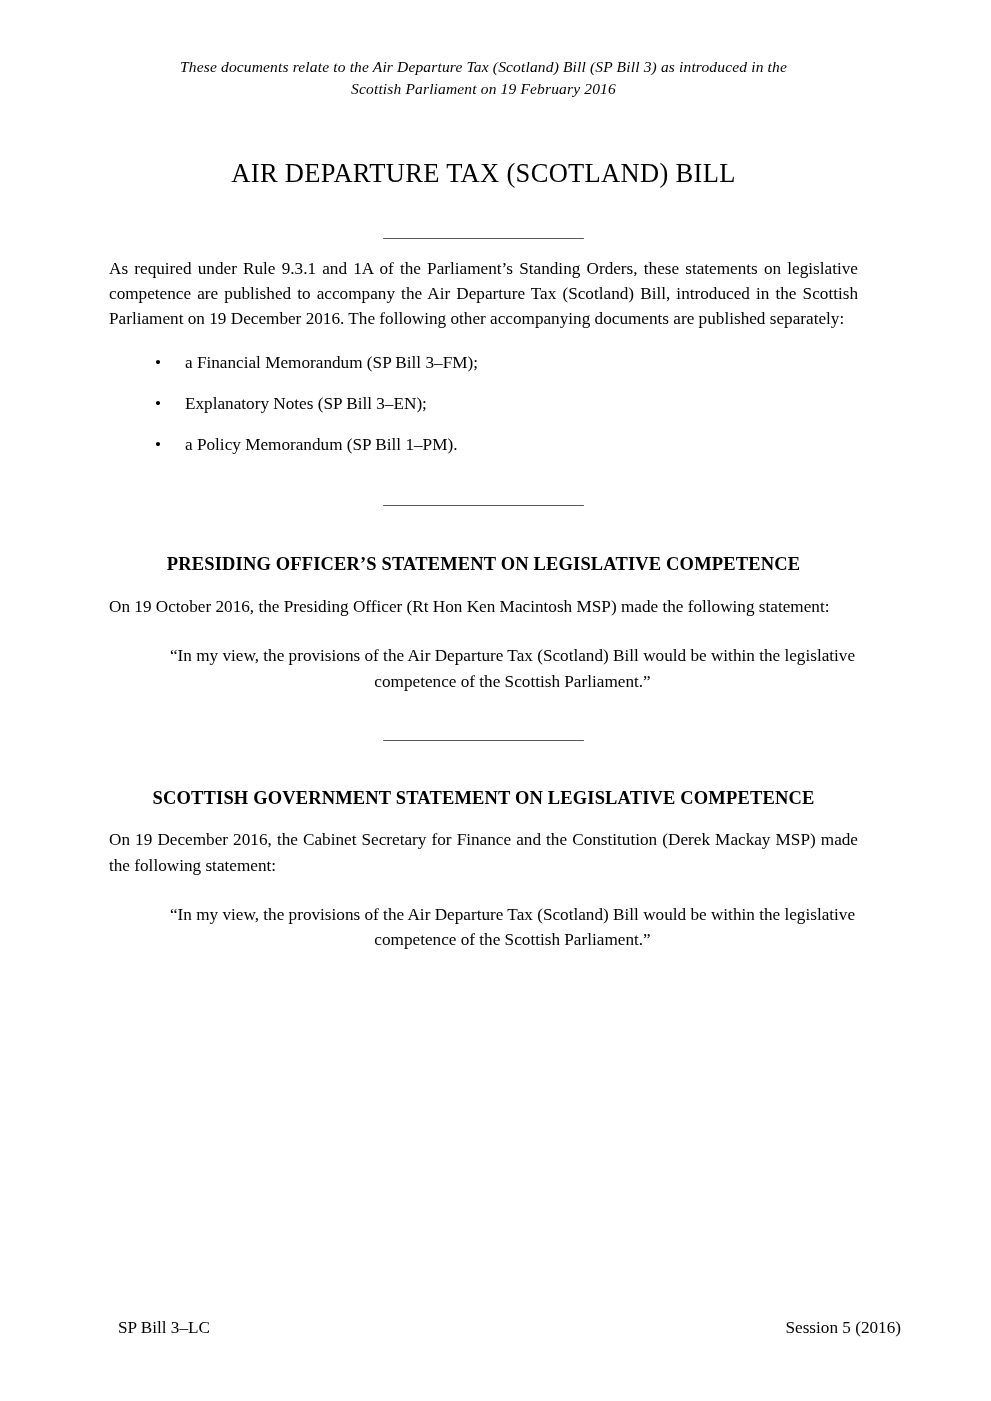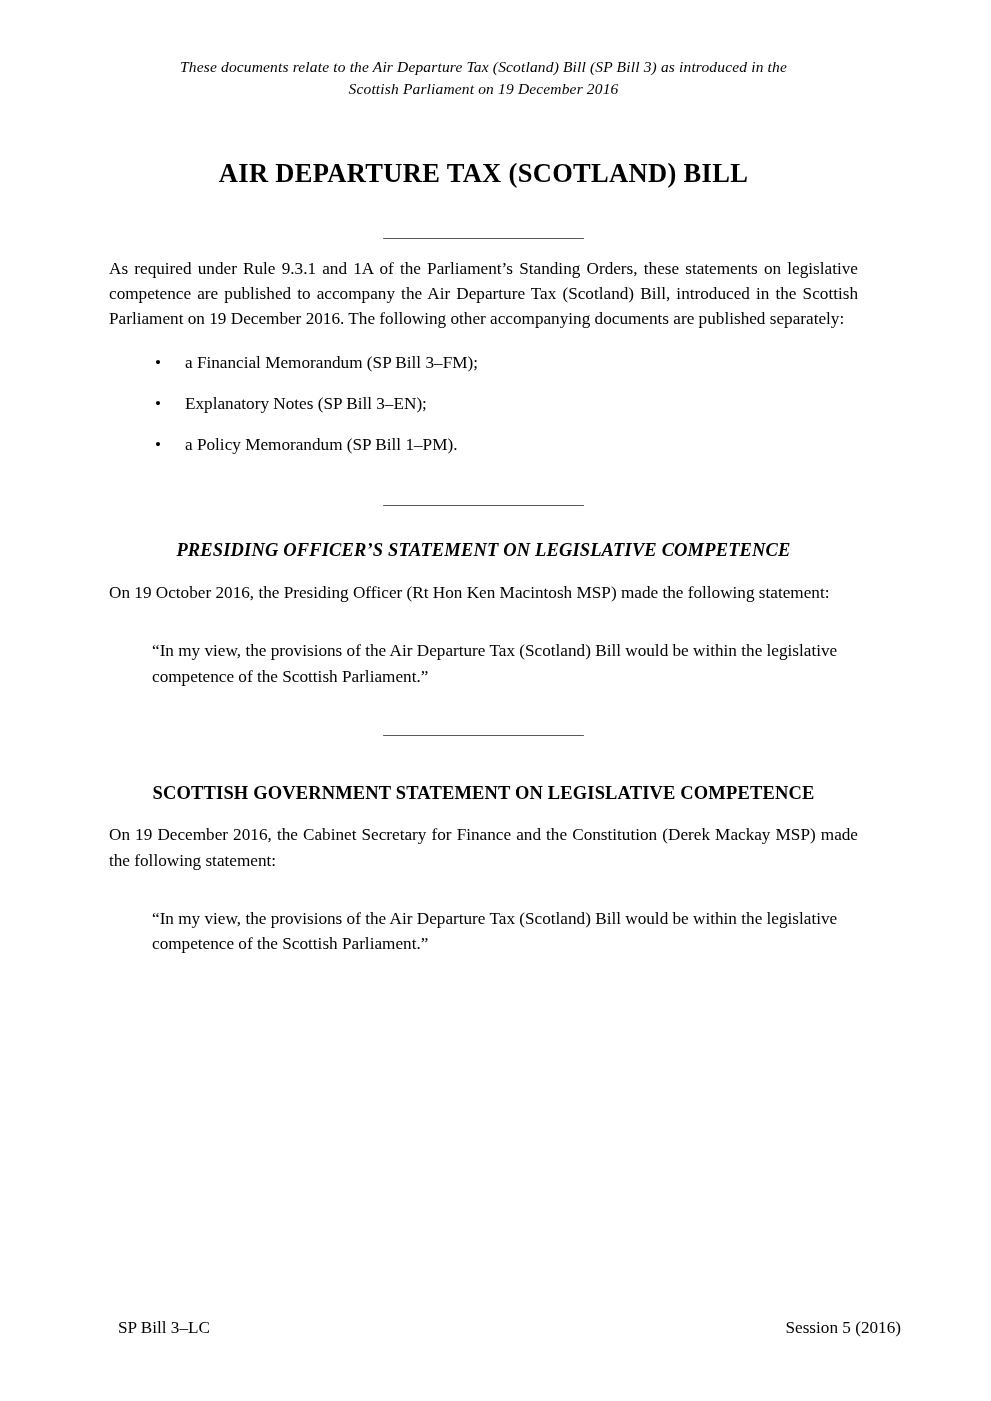--- a/index.html
+++ b/index.html
@@ -38,21 +38,21 @@
     font-size: 15.5px;
     line-height: 1.45;
     letter-spacing: 0.01em;
   }
   .doc-header .hdr-line { display: block; }
 
   
   .main-title {
     margin-top: 57px;
     text-align: center;
-    font-weight: bold;
+    font-weight: normal;
     font-size: 26.5px;
     letter-spacing: 0.012em;
     line-height: 1.2;
   }
 
   
   .rule-wrap {
     display: flex;
     justify-content: center;
   }
@@ -67,21 +67,21 @@
 
   
   .section-heading {
     text-align: center;
     font-weight: bold;
     font-size: 18.5px;
     line-height: 1.33;
     letter-spacing: 0.008em;
   }
   .heading-1 { margin-top: 39px; }
-  .heading-2 { margin-top: 32px; padding: 0 48px; font-style: italic; }
+  .heading-2 { margin-top: 46px; padding: 0 48px; }
   .heading-3 { margin-top: 45px; padding: 0 42px; }
 
   
   p.body {
     margin: 17px;
     text-align: justify;
     font-size: 17.2px;
     line-height: 1.47;
     hyphens: none;
   }
@@ -106,26 +106,26 @@
   ul.bullets li .bullet-dot {
     position: absolute;
     left: 63px;
     top: 0;
     font-size: 17.2px;
     line-height: 1.47;
   }
 
   
   blockquote.quote {
-    margin: 33px 0 0 0;
+    margin: 24px 0 0 0;
     padding-left: 60px;
     padding-right: 2px;
     font-size: 17.2px;
     line-height: 1.47;
-    text-align: left;
+    text-align: center;
   }
 
   
   .doc-footer {
     position: absolute;
     left: 92px;
     top: 1318px;
     width: 783px;
     display: flex;
     justify-content: space-between;
@@ -135,21 +135,21 @@
   }
 </style>
 </head>
 <body>
 
 <div class="page">
   <div class="content">
 
     <div class="doc-header">
       <span class="hdr-line">These documents relate to the Air Departure Tax (Scotland) Bill (SP Bill 3) as introduced in the</span>
-      <span class="hdr-line">Scottish Parliament on 19 December 2016</span>
+      <span class="hdr-line">Scottish Parliament on 19 February 2016</span>
     </div>
 
     <h1 class="main-title">AIR DEPARTURE TAX (SCOTLAND) BILL</h1>
 
     <div class="rule-wrap rule-1">
       <div class="rule"></div>
     </div>
 
 
     <p class="body para-intro">As required under Rule 9.3.1 and 1A of the Parliament’s Standing Orders, these statements on legislative competence are published to accompany the Air Departure Tax (Scotland) Bill, introduced in the Scottish Parliament on 19 December 2016. The following other accompanying documents are published separately:</p>

